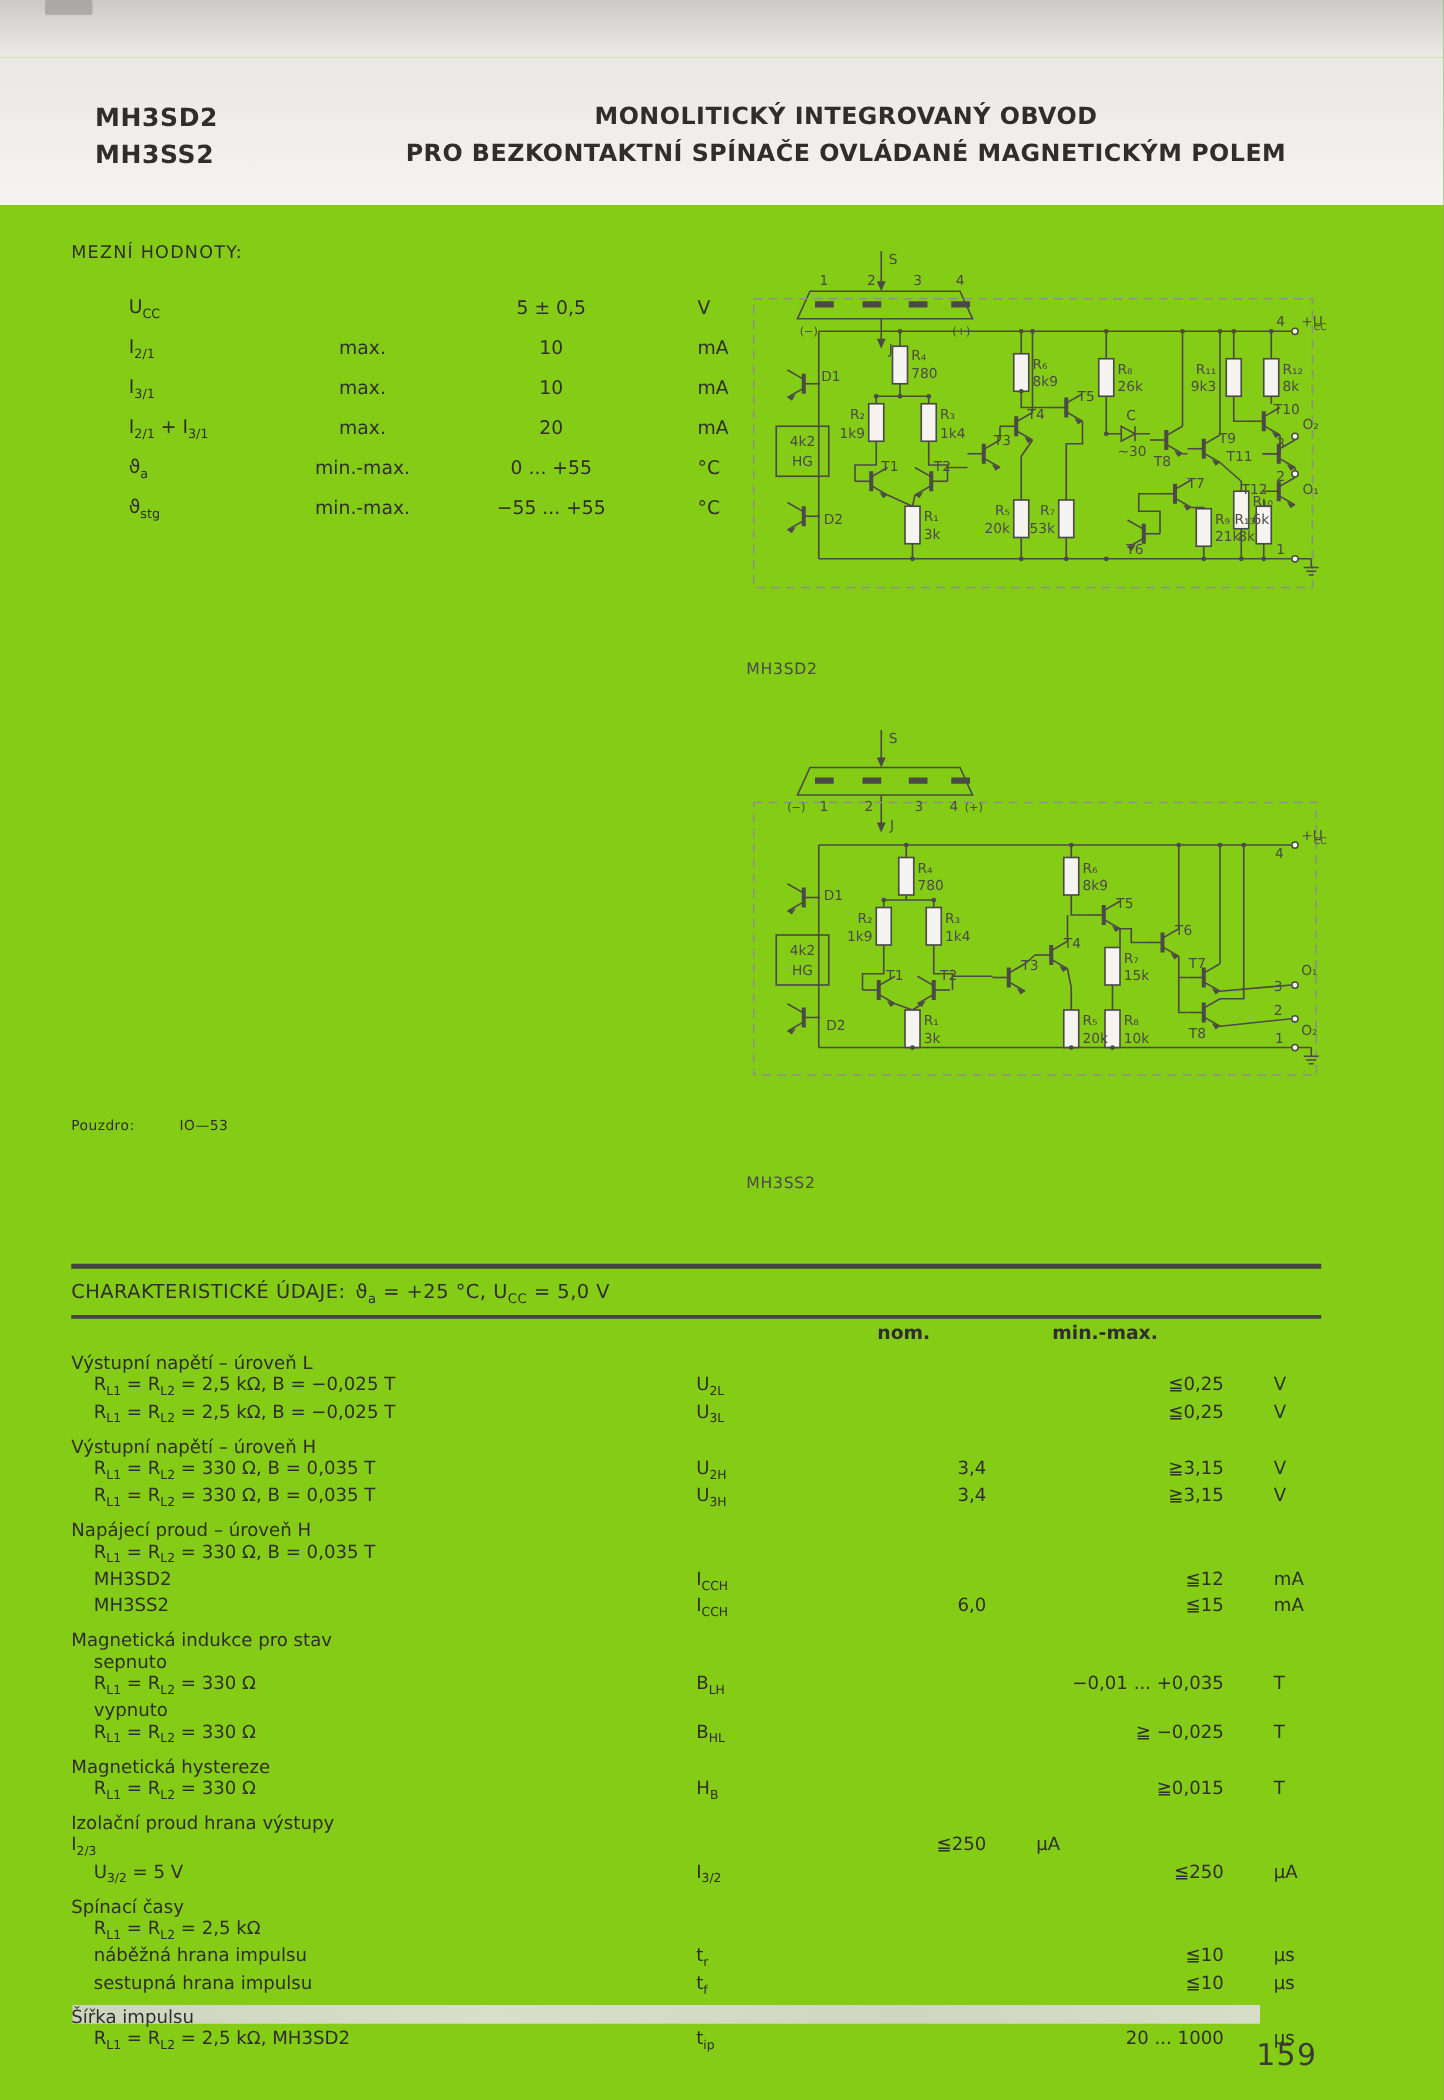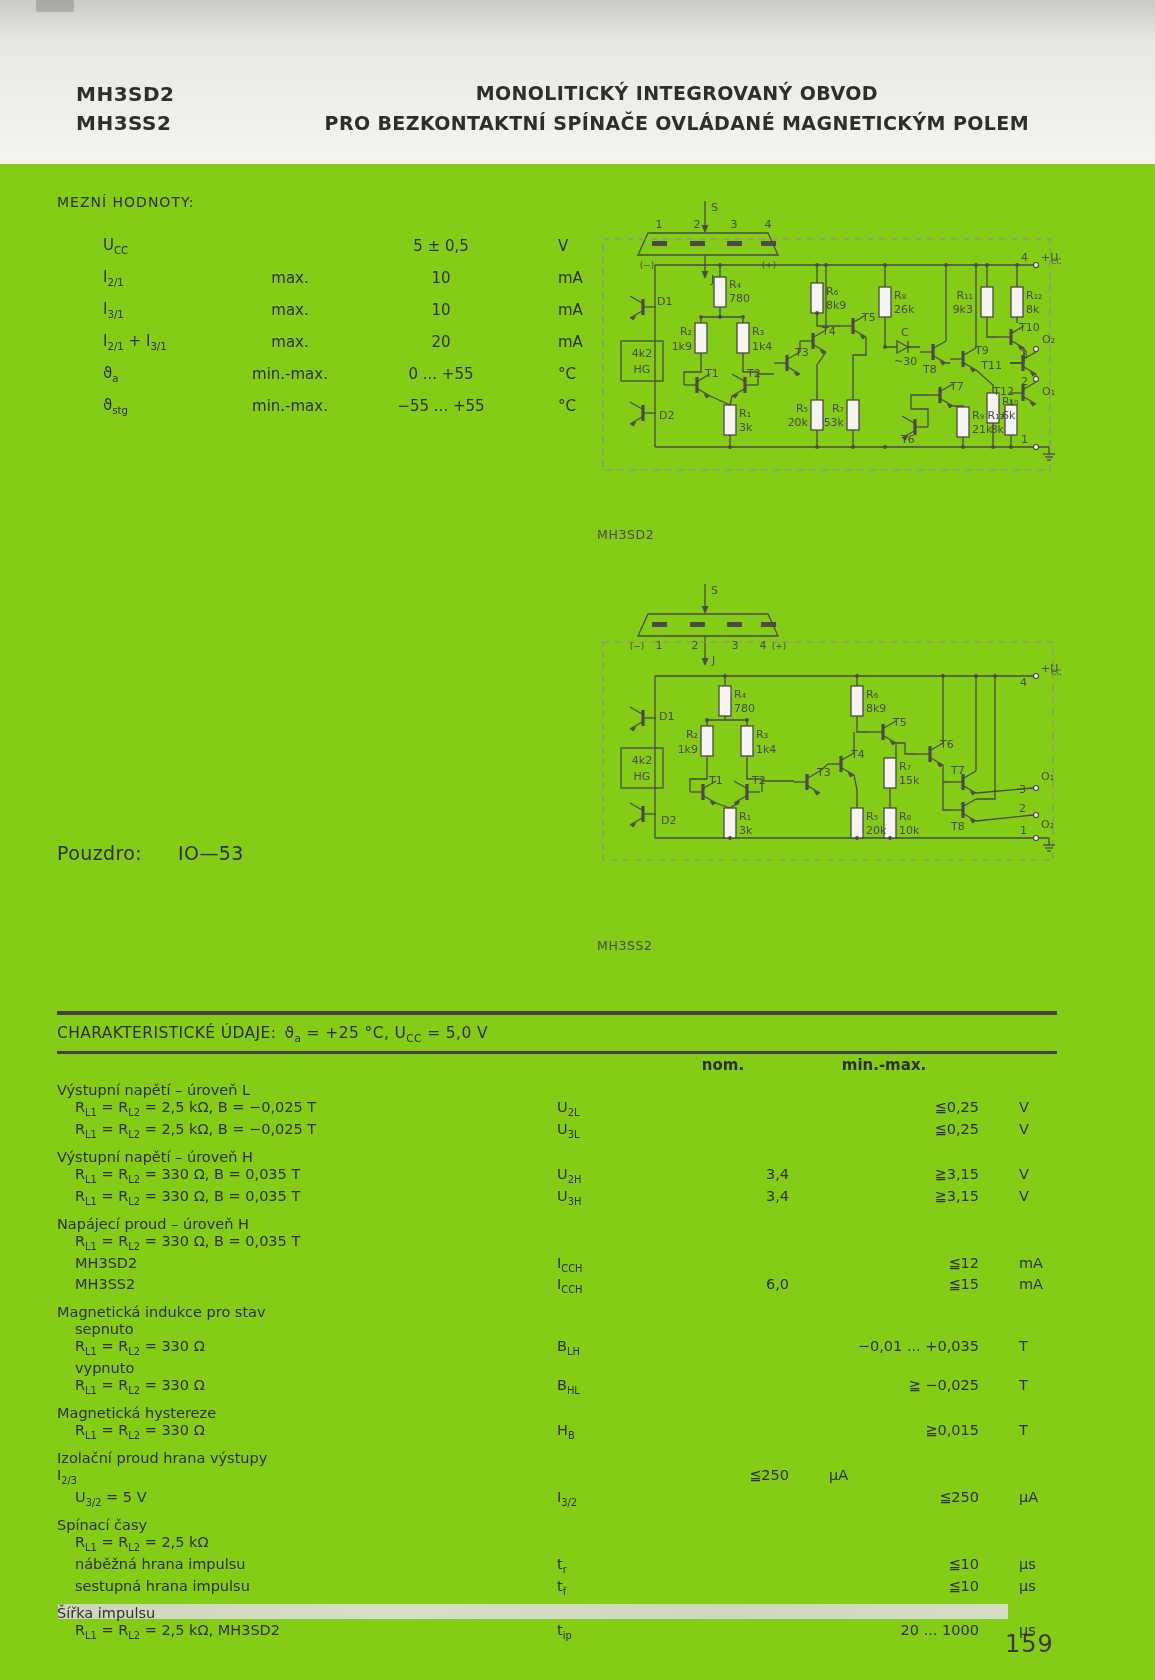--- a/index.html
+++ b/index.html
@@ -38,21 +38,21 @@
   .sch .fl{fill:#4b4a47;stroke:none;}
   .sch .res{fill:#f5f4f1;stroke:#4b4a47;stroke-width:1.3;}
   .sch .term{fill:#f5f4f1;stroke:#4b4a47;stroke-width:1.2;}
   .sch text{fill:#4b4a47;font-size:11px;font-family:"DejaVu Sans",sans-serif;}
   .sch .t9{font-size:9px;}
   .sch .t7{font-size:7.5px;}
   .caption{font-size:12.5px;letter-spacing:.6px;color:#4b4a47;}
   .cap1{left:597px;top:527px;}
   .cap2{left:597px;top:938px;}
 
-  .pouzdro{left:57px;top:842px;font-size:19px;letter-spacing:.4px;}
+  .pouzdro{left:57px;top:894px;font-size:11px;letter-spacing:.4px;}
   .pouzdro .pv{margin-left:36px;}
 
   
   .chars{left:57px;top:1011px;width:1000px;}
   .crule{height:3.5px;background:#44433f;}
   .chead-line{padding:9px 0 7px 0;font-size:15.5px;letter-spacing:.4px;}
   .chead-line .cond{margin-left:8px;}
   .ccols{display:grid;grid-template-columns:500px 100px 132px 190px 78px;margin-top:2px;
          font-size:15px;font-weight:bold;}
   .ccols span{text-align:center;}

